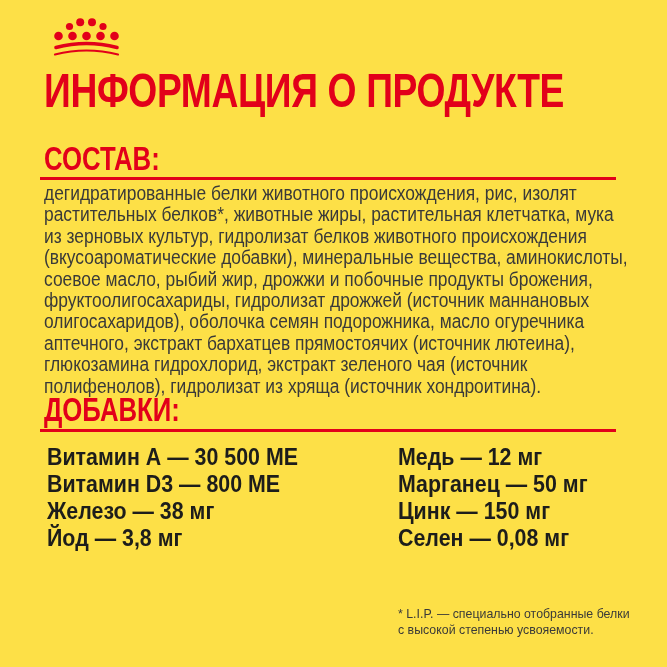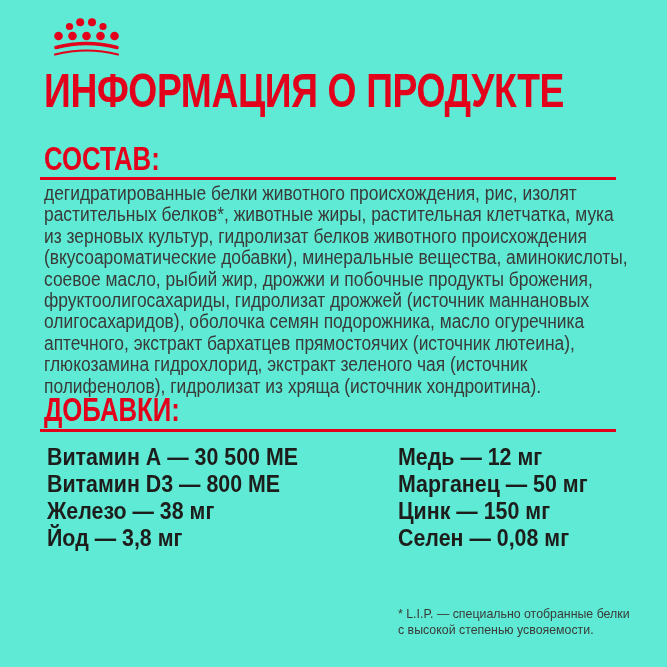--- a/index.html
+++ b/index.html
@@ -5,21 +5,21 @@
   html, body {
     margin: 0;
     padding: 0;
     background: #ffffff;
     font-family: "Liberation Sans", "DejaVu Sans", sans-serif;
   }
   .page {
     position: relative;
     width: 667px;
     height: 667px;
-    background: #5eead4;
+    background: #fde047;
     overflow: hidden;
   }
   .crown-logo {
     position: absolute;
     left: 52px;
     top: 17px;
     width: 70px;
     height: 42px;
   }
   .h1-title {

